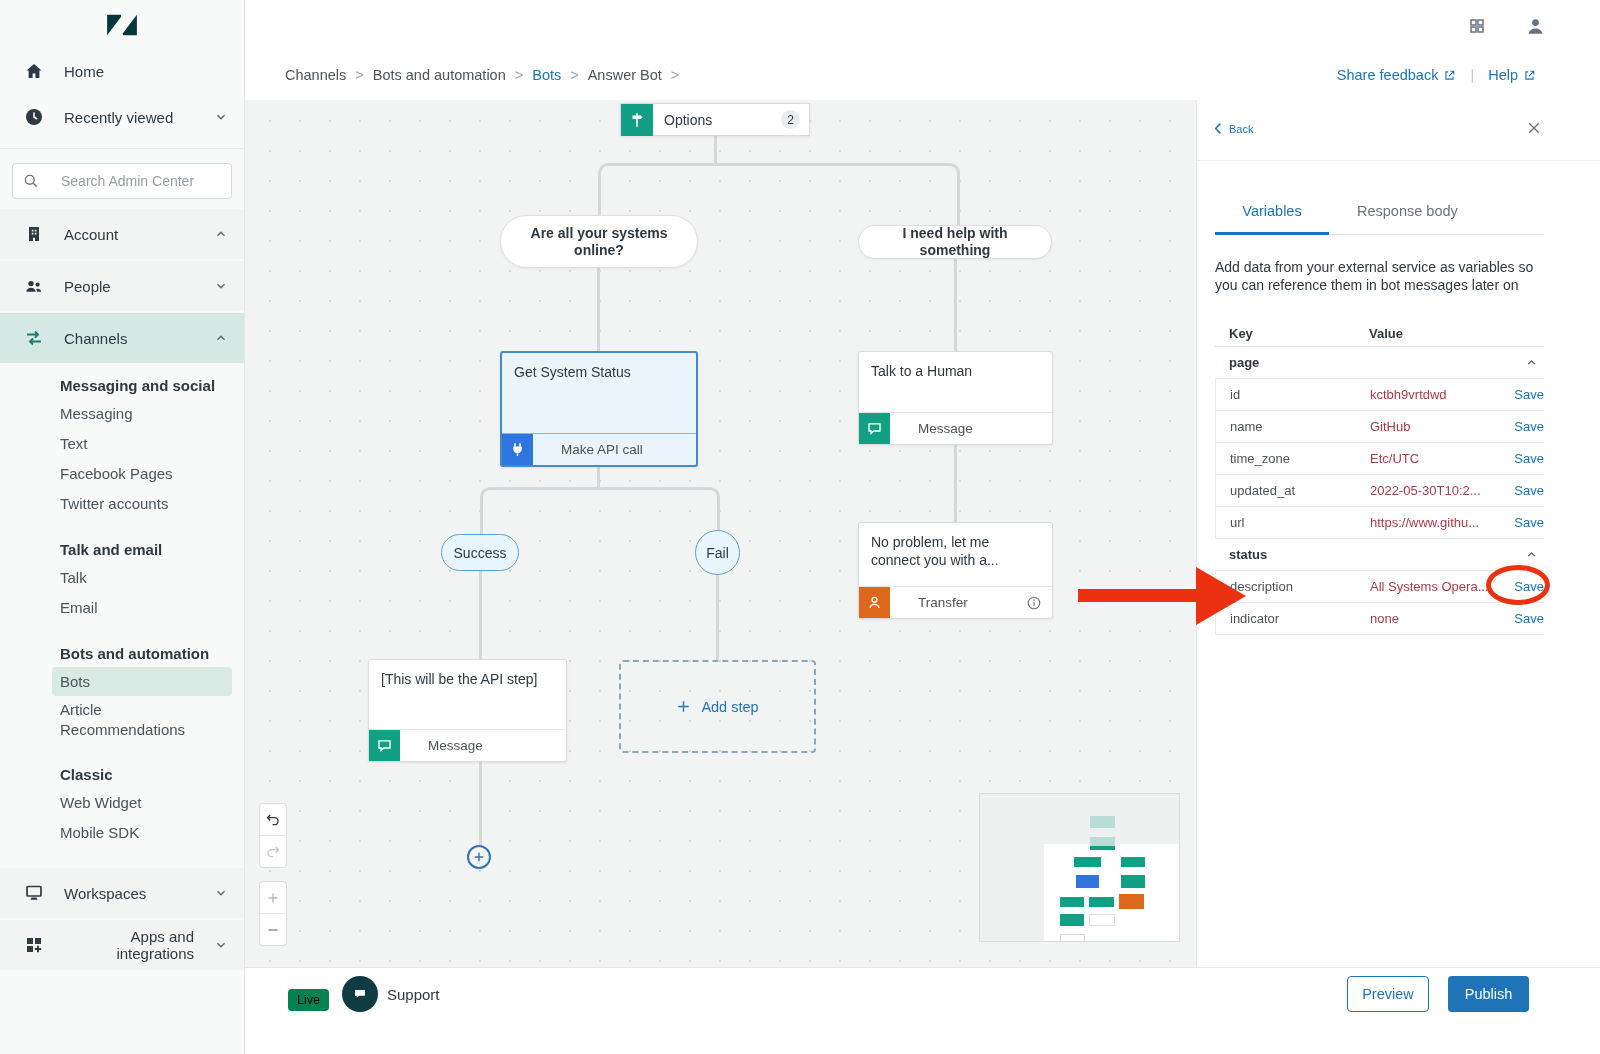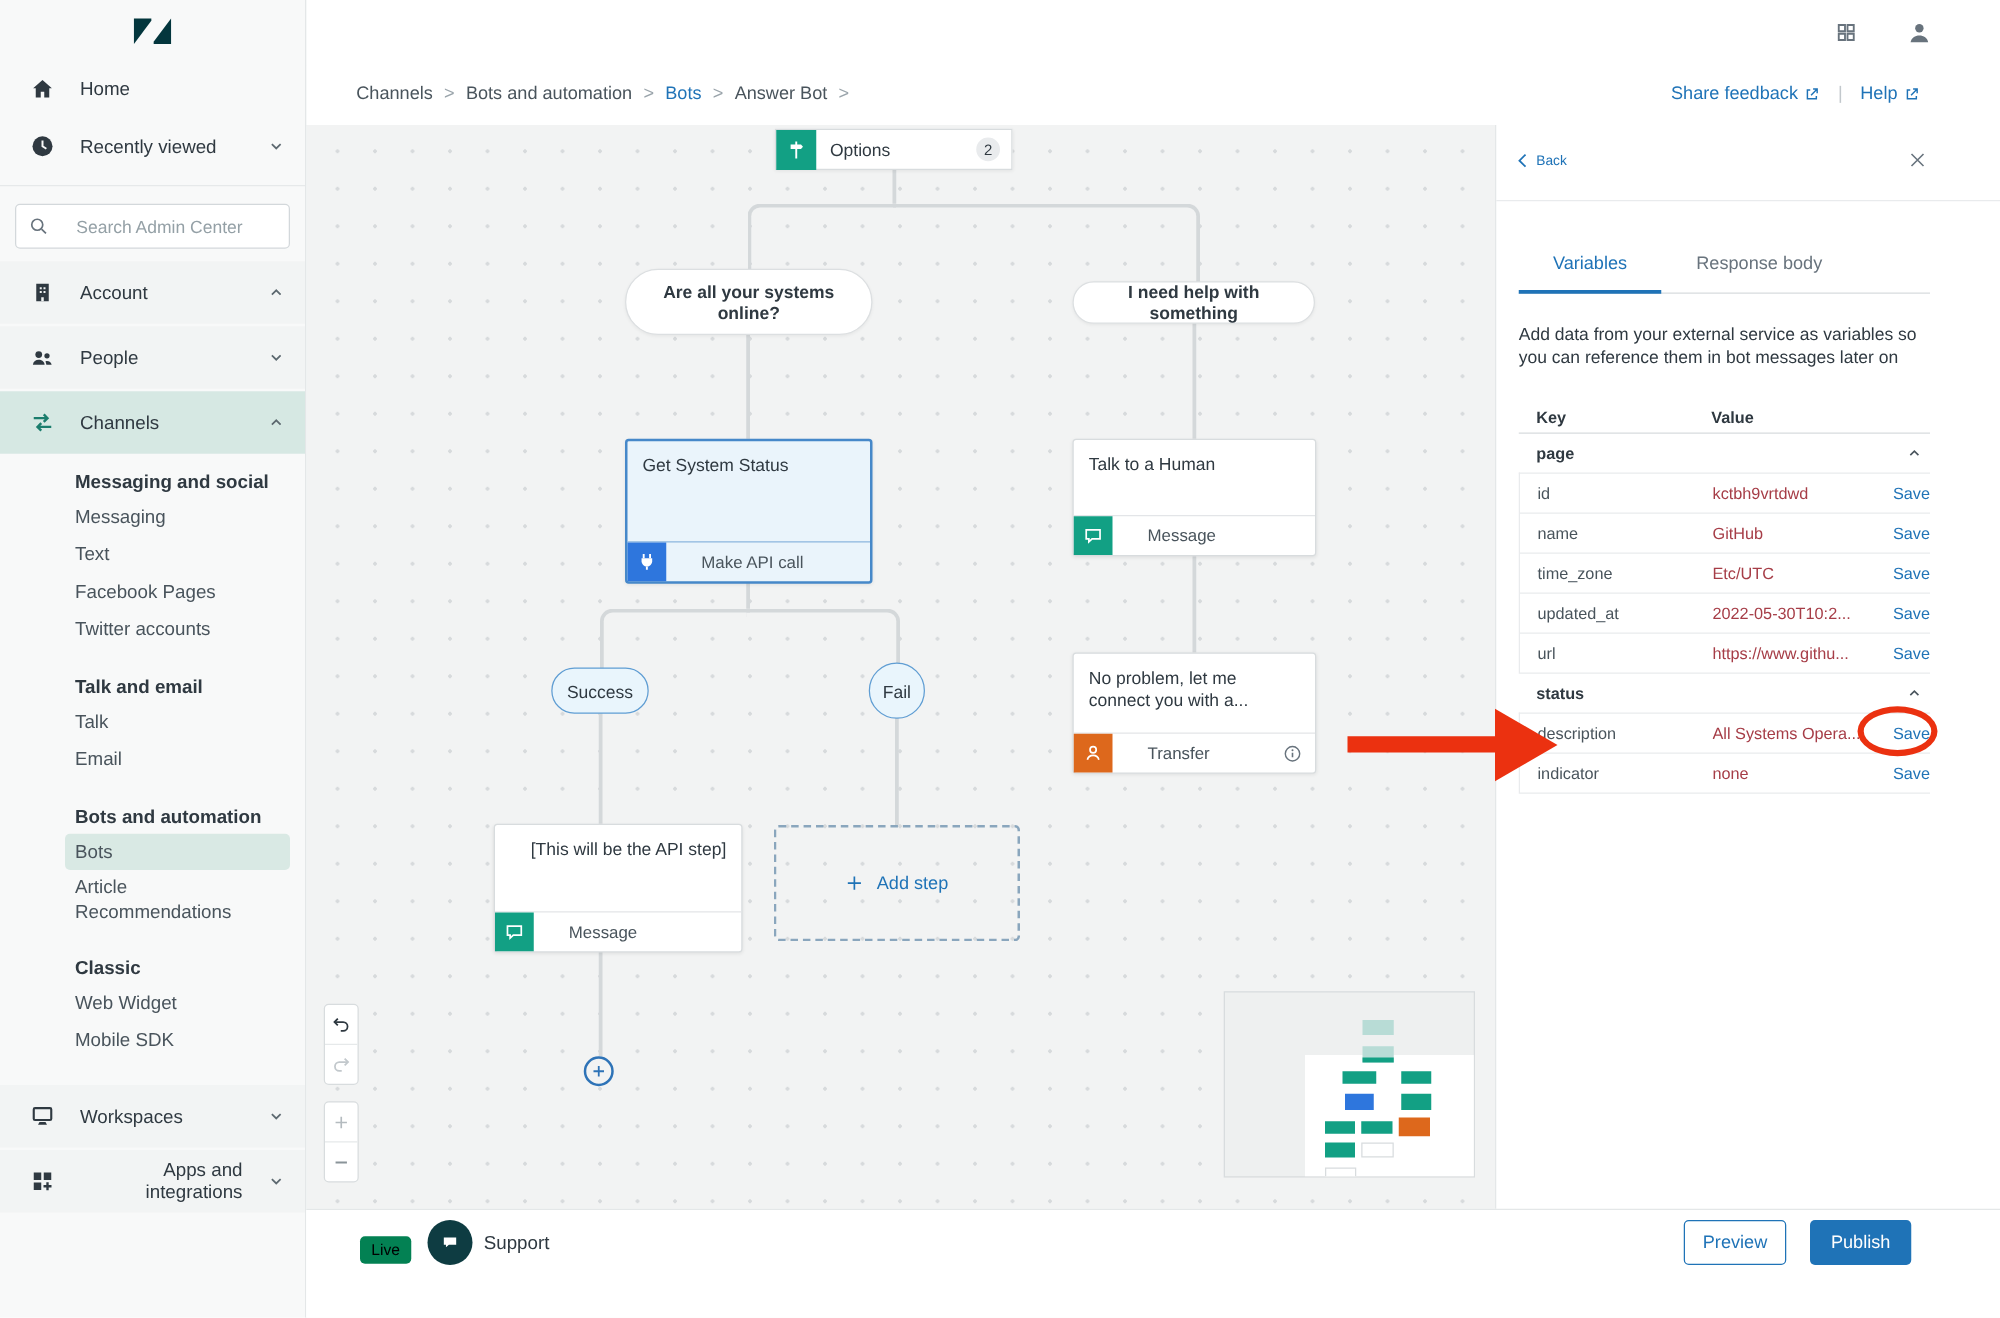--- a/index.html
+++ b/index.html
@@ -400,21 +400,21 @@
       <span style="margin-left:auto;margin-right:10px;color:#68737d;">
         <svg width="16" height="16" viewBox="0 0 20 20">
             <circle cx="10" cy="10" r="7.2" fill="none" stroke="currentColor" stroke-width="1.4"></circle>
             <path d="M10 9v4.4" stroke="currentColor" stroke-width="1.6"></path>
             <circle cx="10" cy="6.4" r="1" fill="currentColor"></circle>
           </svg>
       </span>
     </div>
   </div>
 
-  <div class="stepnode" style="left:150px;top:559px;width:199px;height:103px;text-align:right;">
+  <div class="stepnode" style="left:123px;top:559px;width:199px;height:103px;">
     <div class="body">[This will be the API step]</div>
     <div class="foot">
       <span class="iconsq" style="background:#12a084;">
         <svg width="17" height="17" viewBox="0 0 20 20">
             <path d="M3.5 4.5h13v8.5H9l-3 2.8v-2.8H3.5z" fill="none" stroke="#fff" stroke-width="1.6"></path>
           </svg>
       </span>
       <span class="flabel">Message</span>
     </div>
   </div>

